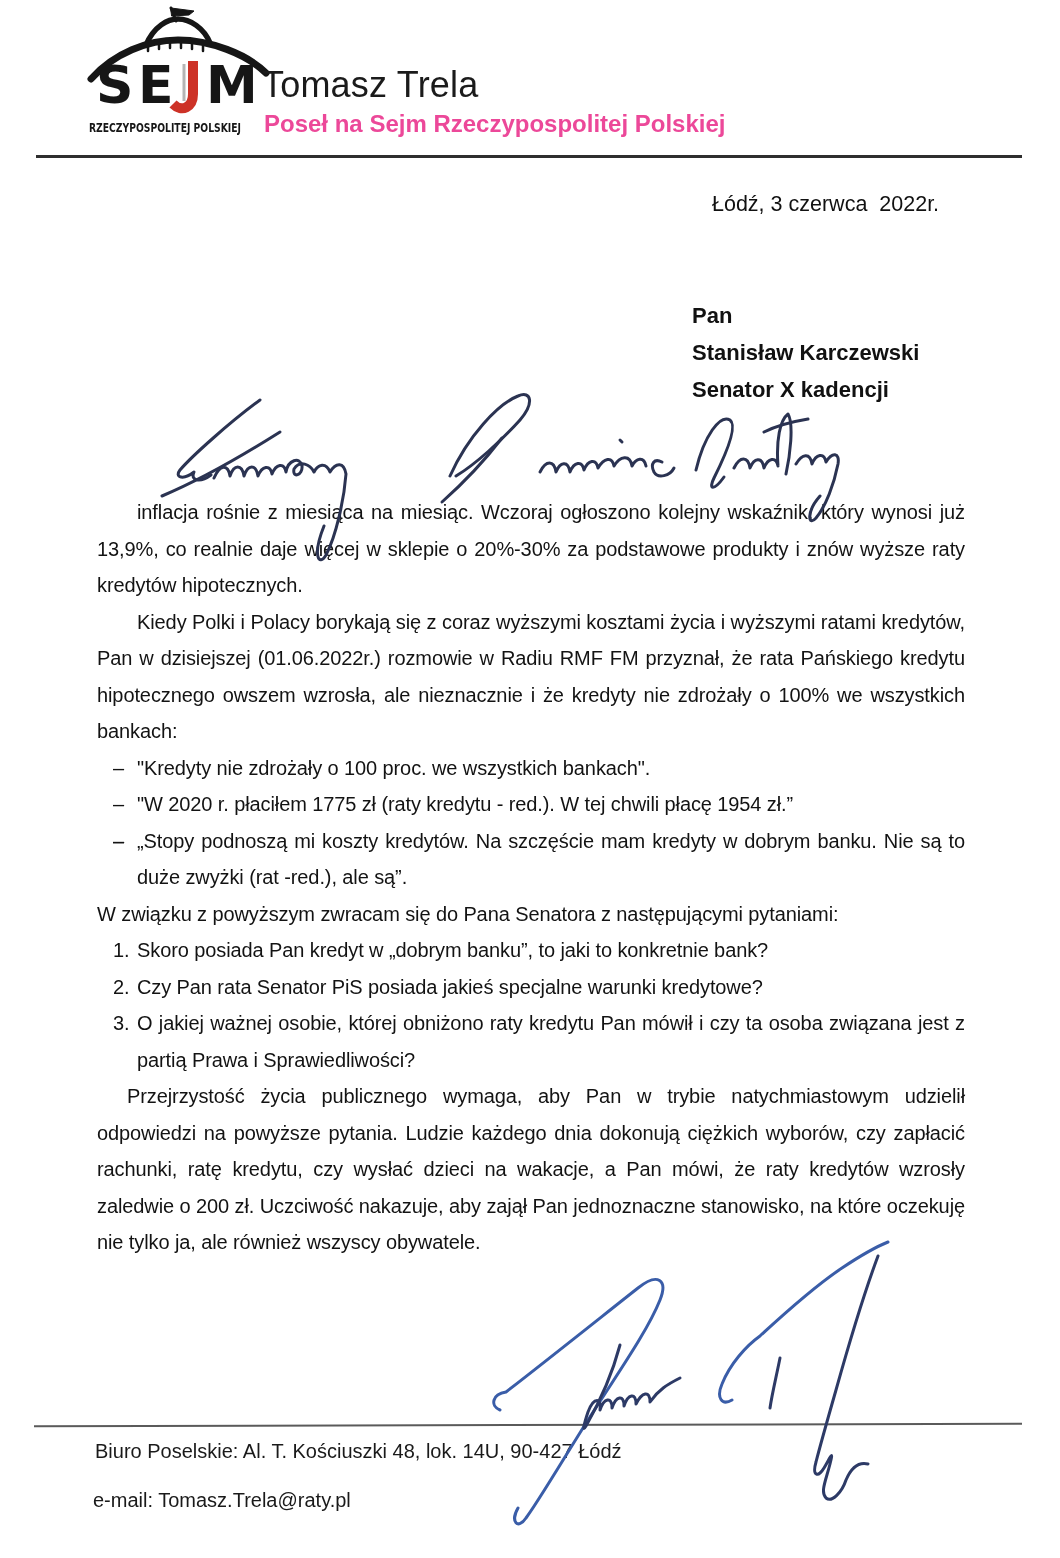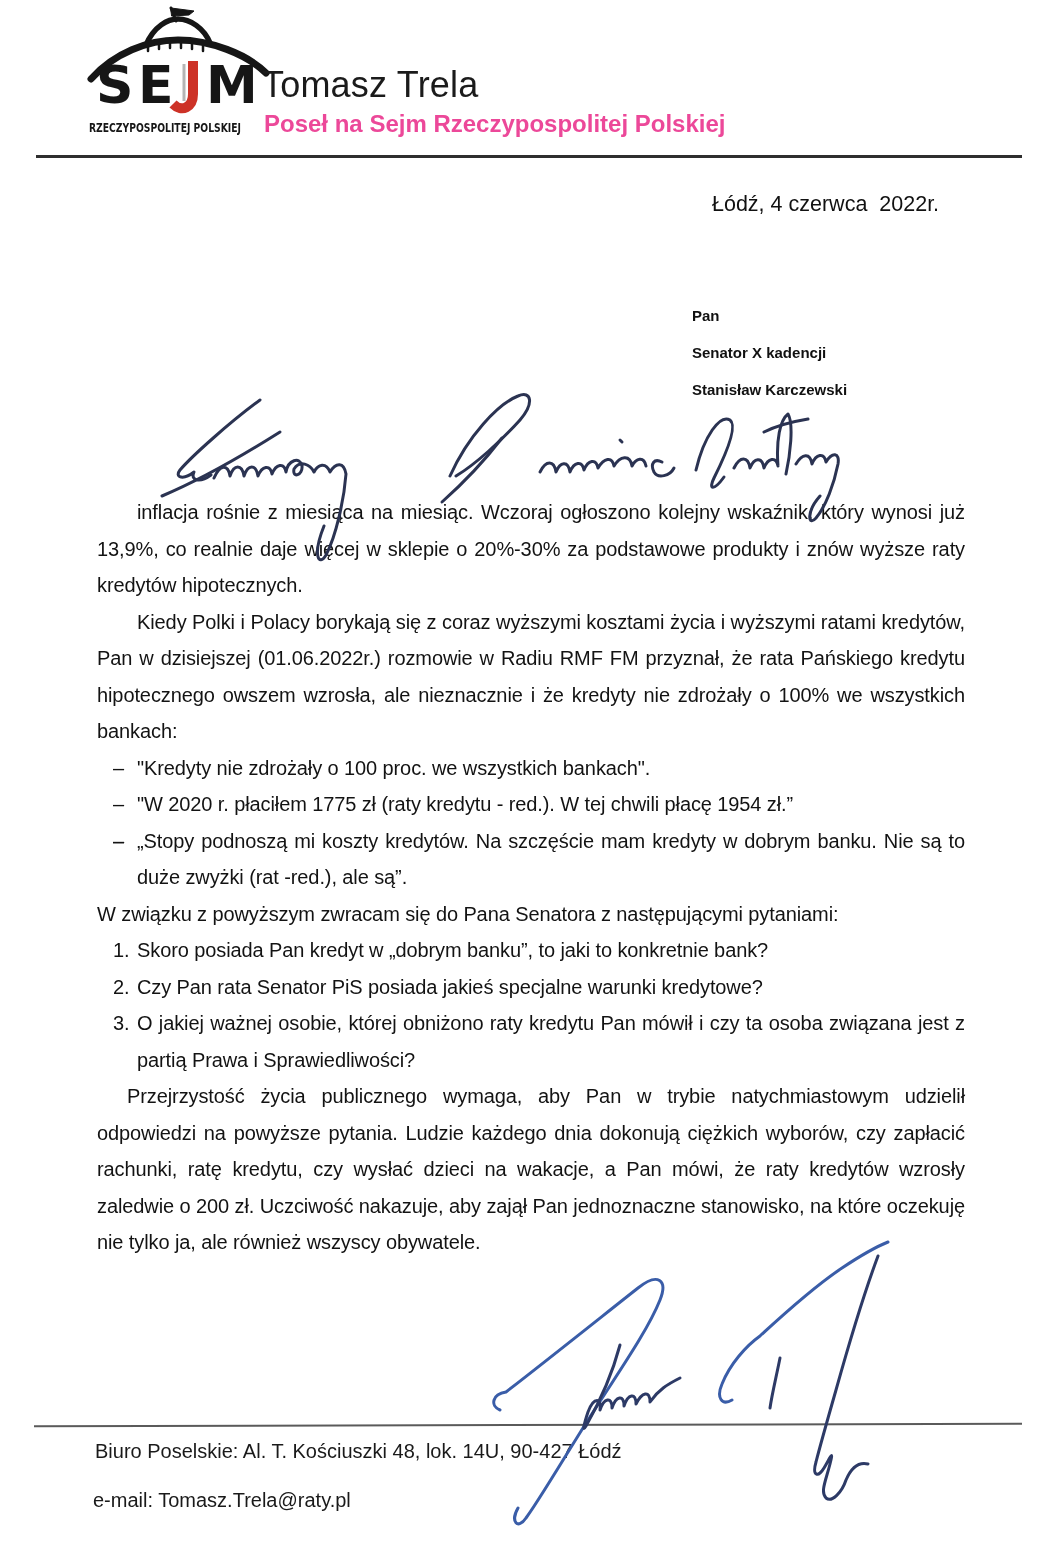--- a/index.html
+++ b/index.html
@@ -8,21 +8,21 @@
     font-family:"Liberation Sans",sans-serif;color:#141414;overflow:hidden;
     margin:0 auto;
   }
   
   .logo{position:absolute;left:86px;top:6px;width:188px;height:138px;}
   .header-name{position:absolute;left:262px;top:64px;font-size:36px;color:#1b1b1b;letter-spacing:0.2px;}
   .header-role{position:absolute;left:264px;top:110px;font-size:24px;font-weight:bold;color:#ec4899;}
   .rule-top{position:absolute;left:36px;right:38px;top:155px;height:3px;background:#2e2e2e;}
   
   .dateline{position:absolute;left:712px;top:192px;font-size:21.5px;white-space:pre;color:#111;}
-  .addressee{position:absolute;left:692px;top:297px;font-size:15px;font-weight:bold;line-height:37px;color:#111;}
+  .addressee{position:absolute;left:692px;top:297px;font-size:22px;font-weight:bold;line-height:37px;color:#111;}
   
   .greeting-ink{position:absolute;left:148px;top:380px;width:700px;height:145px;overflow:visible;z-index:4;}
   .signature-ink{position:absolute;left:470px;top:1240px;width:440px;height:320px;overflow:visible;z-index:4;}
   svg{overflow:visible;}
   
   .body-text{
     position:absolute;left:97px;top:494px;width:868px;
     font-size:20px;line-height:36.5px;text-align:justify;color:#131313;
     letter-spacing:-0.1px;
   }
@@ -57,26 +57,26 @@
     <path d="M98,58 L98,95" stroke="#b5b5b5" stroke-width="3" fill="none"></path>
     <path d="M107,55 L107,88 C107,101 96,107 87,98" stroke="#cd3227" stroke-width="10" fill="none"></path>
     <text x="120" y="97" font-family="DejaVu Sans, sans-serif" font-size="52" font-weight="bold" fill="#161616">M</text>
     <text x="3" y="126" font-family="DejaVu Sans, sans-serif" font-size="12.5" font-weight="bold" fill="#161616" textLength="152" lengthAdjust="spacingAndGlyphs">RZECZYPOSPOLITEJ POLSKIEJ</text>
   </svg>
 
   <div class="header-name">Tomasz Trela</div>
   <div class="header-role">Poseł na Sejm Rzeczypospolitej Polskiej</div>
   <div class="rule-top"></div>
 
-  <div class="dateline">Łódź, 4 czerwca  2022r.</div>
+  <div class="dateline">Łódź, 3 czerwca  2022r.</div>
 
   <div class="addressee">
     <div>Pan</div>
+    <div>Stanisław Karczewski</div>
     <div>Senator X kadencji</div>
-    <div>Stanisław Karczewski</div>
   </div>
 
   <svg class="greeting-ink" viewBox="0 0 700 145">
     <g fill="none" stroke="#2b3352" stroke-width="3" stroke-linecap="round" stroke-linejoin="round">
 
       <path d="M112,20 C82,42 44,76 32,90 C26,98 36,100 46,92 C42,101 52,103 63,95"></path>
       <path d="M14,116 C52,100 94,76 132,52"></path>
       <path d="M66,98 C72,84 80,84 82,96 C86,84 94,84 96,96 C100,84 108,84 110,96 C114,86 122,84 124,94 C128,84 136,82 138,92 C140,80 152,76 154,86 C155,95 144,99 146,89 C152,80 162,84 166,92 C170,84 178,82 182,92 C188,82 196,82 198,94 C196,120 188,156 178,175 C171,187 164,176 176,146"></path>
 
       <path d="M302,96 C320,56 350,24 370,16 C384,10 386,24 372,40 C354,60 328,84 308,96"></path>

